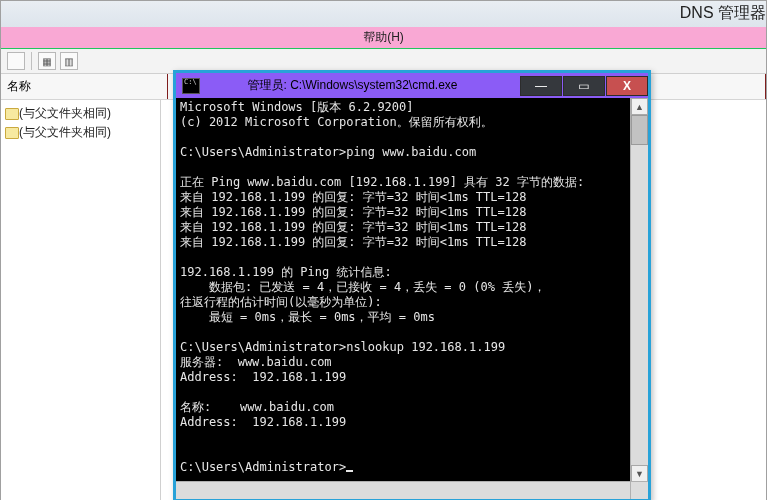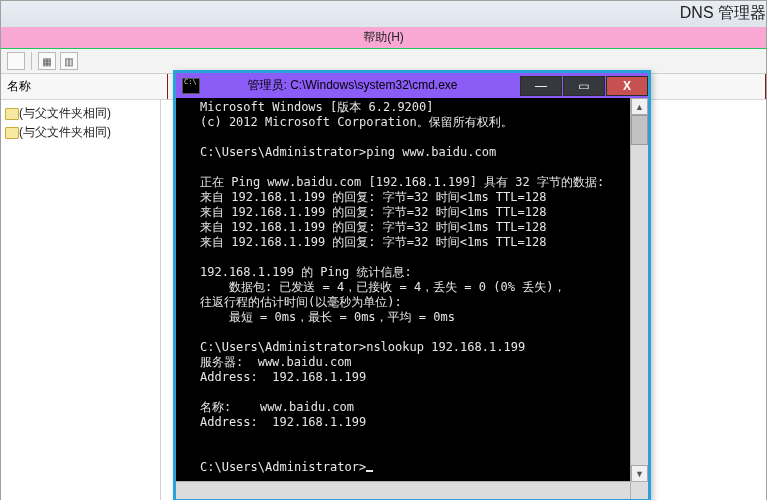--- a/index.html
+++ b/index.html
@@ -194,21 +194,20 @@
     position: absolute;
     inset: 0;
     background: #000;
     color: #e6e6e6;
     font-family: "NSimSun", "SimSun", Consolas, monospace;
     font-size: 12px;
     line-height: 15px;
     white-space: pre;
     padding: 2px 4px 2px 4px;
     overflow: hidden;
-    margin-left: 20px;
   }
   .cmd-scroll {
     position: absolute;
     right: 0;
     top: 0;
     bottom: 17px;
     width: 17px;
     background: #dcdcdc;
     border-left: 1px solid #b0b0b0;
   }

